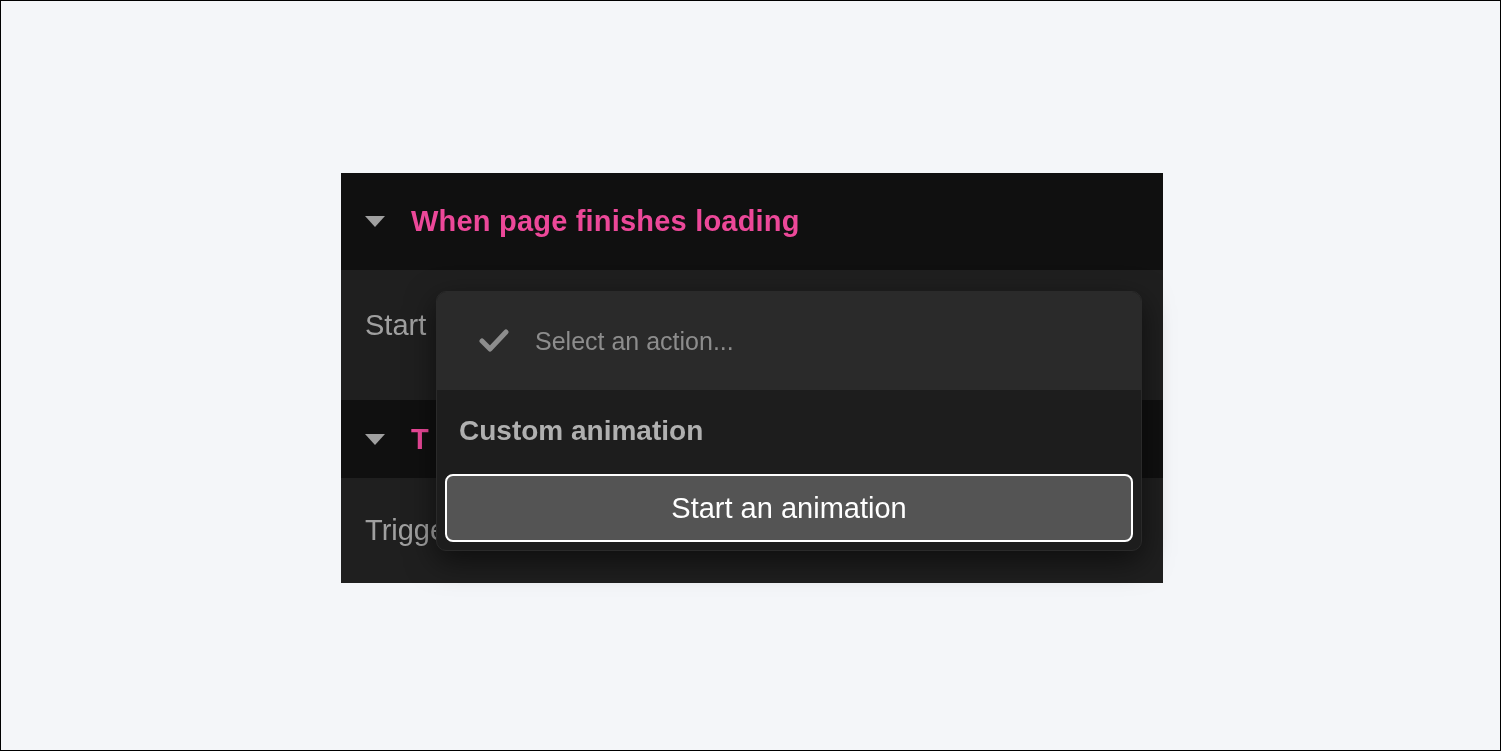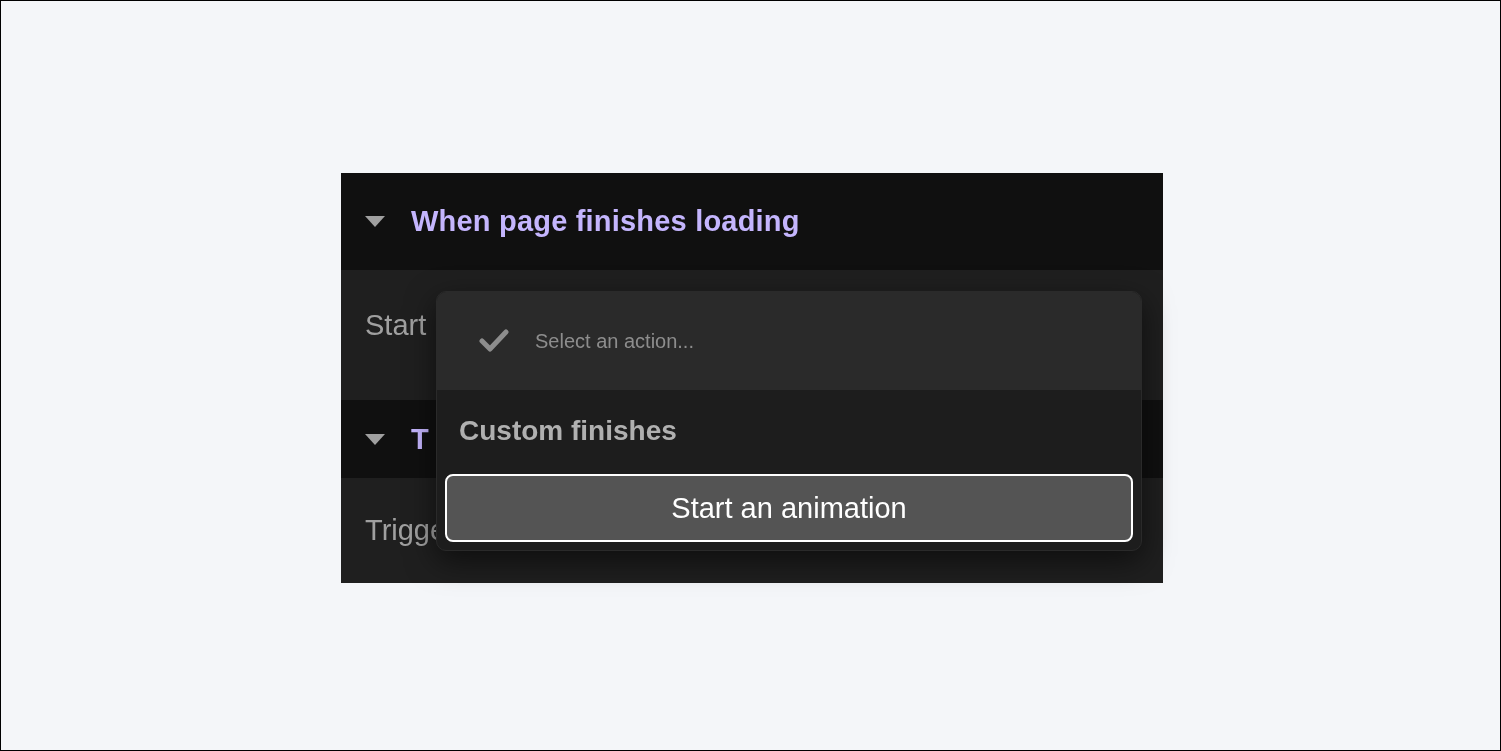--- a/index.html
+++ b/index.html
@@ -17,21 +17,21 @@
     width: 822px;
     height: 410px;
     background: #1f1f1f;
     overflow: hidden;
   }
   .section-header {
     background: #101010;
     display: flex;
     align-items: center;
     padding: 0 24px;
-    color: #c4b5fd;
+    color: #ec4899;
     font-size: 29px;
     font-weight: 700;
     letter-spacing: 0.2px;
   }
   .section-header.h1 { height: 97px; }
   .section-header.h2 { height: 78px; margin-top: 20px; }
   .caret {
     width: 0; height: 0;
     border-left: 10px solid transparent;
     border-right: 10px solid transparent;
@@ -59,21 +59,21 @@
     width: 706px;
     background: #1d1d1d;
     border-radius: 10px;
     box-shadow: 0 10px 30px rgba(0,0,0,0.55);
     overflow: hidden;
     border: 1px solid #2a2a2a;
   }
   .dd-option {
     display: flex;
     align-items: center;
-    font-size: 20px;
+    font-size: 25px;
     height: 98px;
   }
   .dd-option.placeholder {
     background: #2a2a2a;
     color: #8d8d8d;
     font-weight: 500;
     padding-left: 42px;
   }
   .dd-option.placeholder .check {
     margin-right: 26px;
@@ -136,21 +136,21 @@
   <div class="dd-option placeholder">
     <span class="check">
       <svg width="30" height="24" viewBox="0 0 30 24">
         <path d="M3 12 L11 20 L27 3" stroke="#8d8d8d" stroke-width="5" fill="none" stroke-linecap="round" stroke-linejoin="round"></path>
       </svg>
     </span>
     <span>Select an action...</span>
   </div>
 
   <div class="dd-group-label">
-    <span>Custom finishes</span>
+    <span>Custom animation</span>
   </div>
 
   <div class="dd-actions">
     <div class="dd-action-highlight">
       <span>Start an animation</span>
     </div>
   </div>
 
 </div>
 

